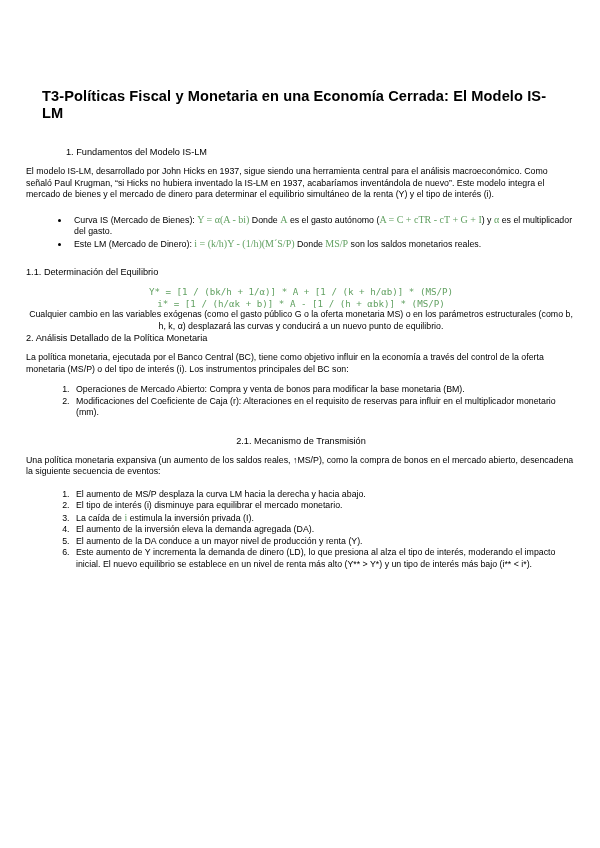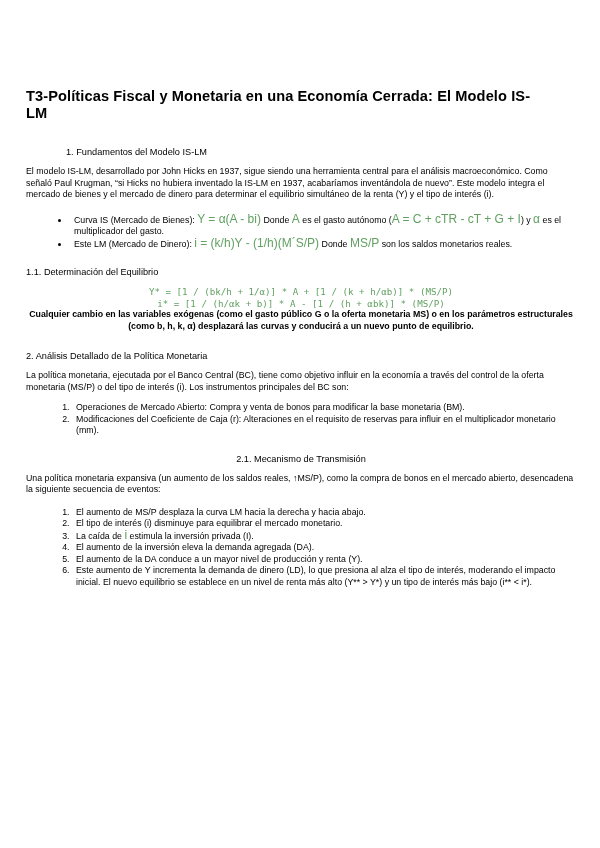--- a/index.html
+++ b/index.html
@@ -15,50 +15,50 @@
   }
   .page {
     box-sizing: border-box;
     width: 600px; height: 848px;
     padding: 88px 24px 0 26px;
   }
   h1.doc-title {
     font-size: 14.6px;
     line-height: 17px;
     font-weight: bold;
-    margin: 0 0 16px 0;
+    margin: 0 0 16px 16px;
     max-width: 520px;
     letter-spacing: 0.1px;
   }
   .heading {
     font-size: 9.2px;
     line-height: 12px;
     font-weight: normal;
     margin: 0;
   }
   .h-s1   { margin-top: 24px; margin-bottom: 8px; margin-left: 40px; }
   .h-s11  { margin-top: 16px; margin-bottom: 8px; }
-  .h-s2   { margin-top: 18px; margin-bottom: 8px; }
+  .h-s2   { margin-bottom: 8px; }
   .h-s21  { margin-top: 16px; margin-bottom: 8px; text-align: center; }
   p { margin: 0; }
   .code {
-    font-family: Liberation Sans, sans-serif;
+    font-family: Liberation Serif, serif;
     color: #62a162;
-    font-size: 12px;
+    font-size: 10px;
   }
   .equation {
     font-family: "DejaVu Sans Mono", monospace;
     color: #62a162;
     font-size: 9.2px;
     line-height: 11.5px;
     text-align: center;
     white-space: pre;
     margin: 0;
   }
-  .centered { text-align: center; font-weight: bold; }
+  .centered { text-align: center; }
   ul.bullets {
     margin: 13px 0 0 0;
     padding: 0 0 0 44px;
     list-style-type: disc;
   }
   ol.numbered {
     margin: 9px 0 0 0;
     padding: 0 0 0 46px;
     list-style-type: decimal;
   }

